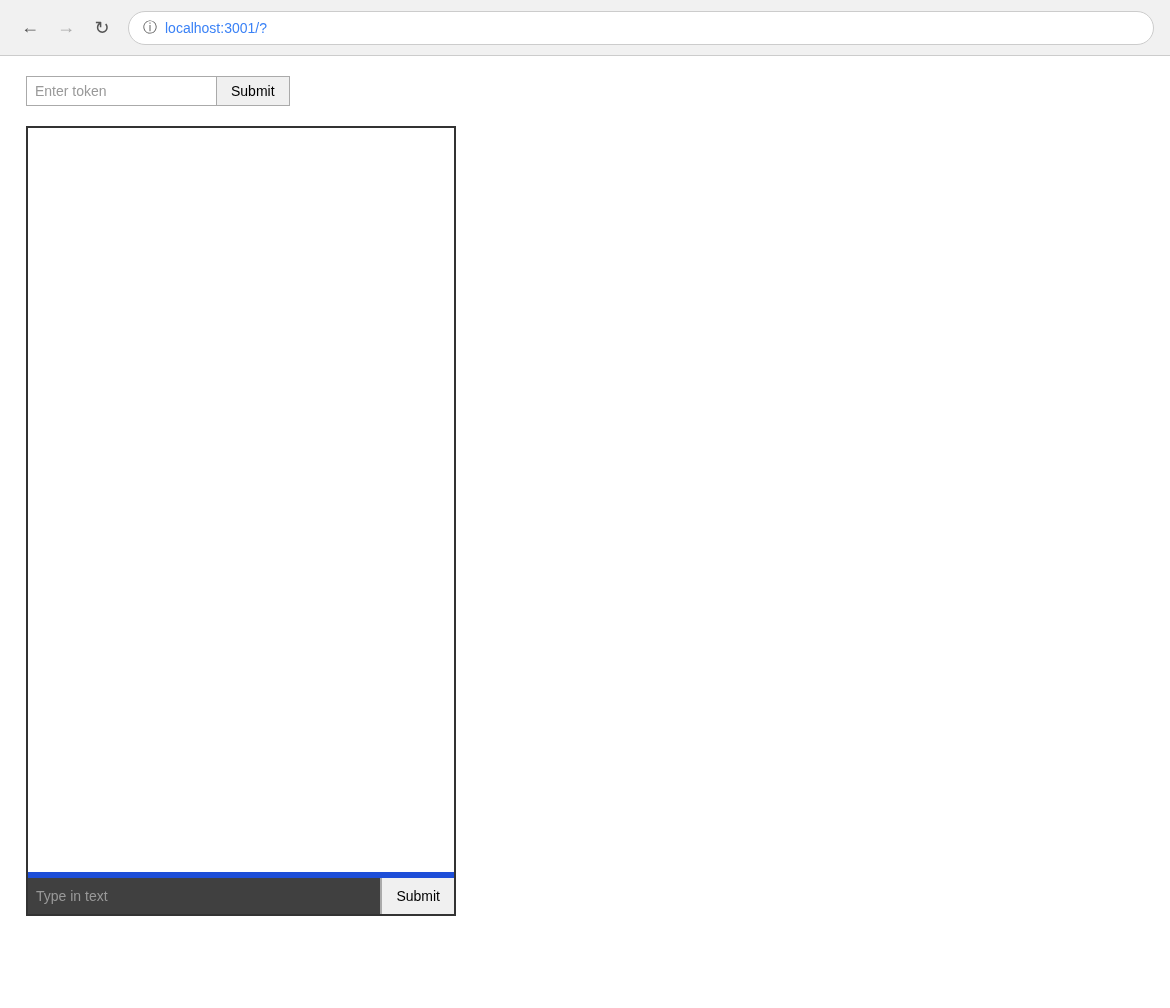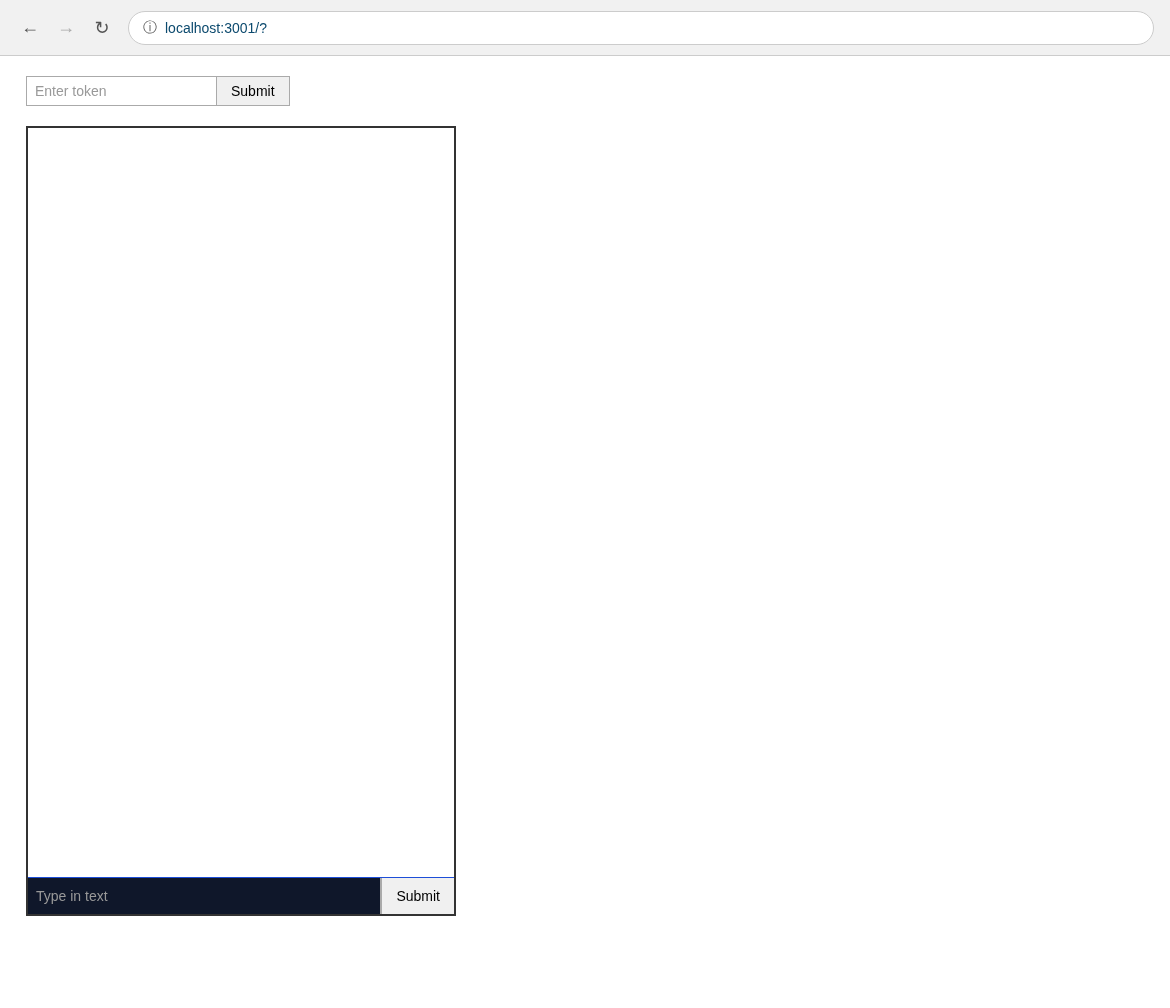--- a/index.html
+++ b/index.html
@@ -63,21 +63,21 @@
       height: 34px;
     }
 
     .address-bar .info-icon {
       color: #555;
       font-size: 14px;
     }
 
     .address-bar .url-text {
       font-size: 14px;
-      color: #0c4a6e;
+      color: #3b82f6;
     }
 
     
     .page-content {
       padding: 20px 26px;
       background: #ffffff;
       min-height: calc(1008px - 56px);
       border-radius: 19px;
     }
 
@@ -126,22 +126,22 @@
 
     .message-area {
       flex: 1;
       background: #ffffff;
       overflow-y: auto;
     }
 
     .message-input-row {
       display: flex;
       align-items: center;
-      border-top: 1px solid #1d4ed8;
-      background: #0f172a;
+      border-top: 6px solid #1d4ed8;
+      background: #404040;
       justify-content: center;
     }
 
     .message-input {
       flex: 1;
       height: 36px;
       border: none;
       border-right: 1px solid #aaaaaa;
       padding: 4px 8px;
       font-size: 14px;

